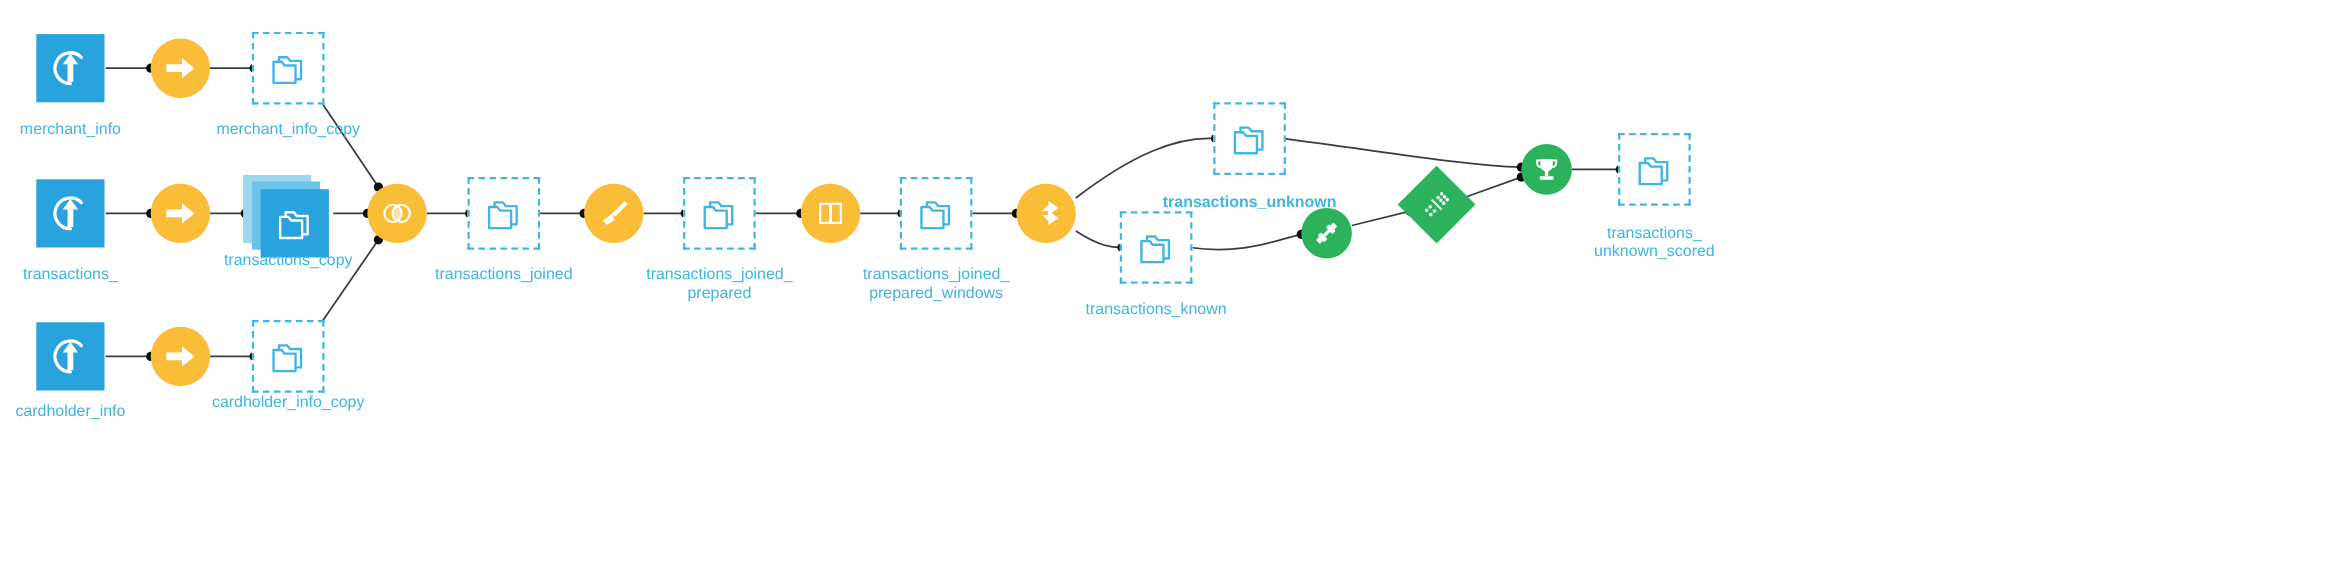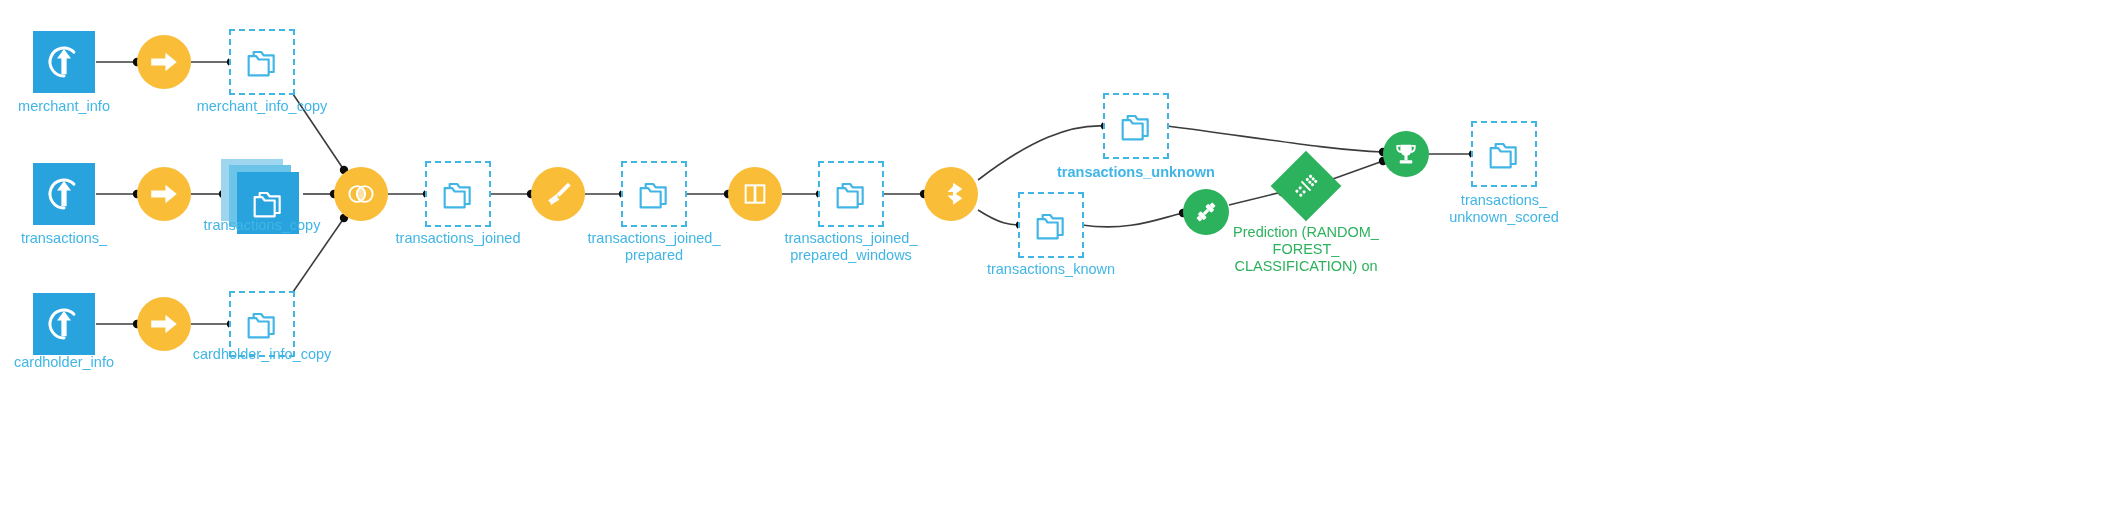--- a/index.html
+++ b/index.html
@@ -26,21 +26,21 @@
   
   .rc-circle{width:54px;height:54px;border-radius:50%;background:#f9bd38;}
   
   .gr-circle{width:46px;height:46px;border-radius:50%;background:#2cb15c;}
   
   .gr-diamond{width:50px;height:50px;background:#2cb15c;transform:rotate(45deg);}
   .gr-diamond .inner{transform:rotate(-45deg);display:flex;align-items:center;justify-content:center;width:100%;height:100%;}
 
   
   .label{position:absolute;transform:translateX(-50%);text-align:center;
-         font-size:14.5px;line-height:17px;color:#41b6e6;white-space:pre-line;}
+         font-size:14.5px;line-height:17px;color:#41b6e6;white-space:pre-line;margin-top:12px;}
   .label.green{color:#2cb15c;}
 
   .icon{display:block;}
 </style>
 </head>
 <body>
 
 <div id="canvas">
 
   <svg class="edges" viewBox="0 0 2114 532">
@@ -312,23 +312,20 @@
               <circle cx="35" cy="20" r="1.7" fill="#fff"></circle>
             <circle cx="30" cy="24" r="1.7" fill="#fff"></circle>
               <circle cx="35" cy="24" r="1.7" fill="#fff"></circle>
             <circle cx="30" cy="28" r="1.7" fill="#fff"></circle>
               <circle cx="35" cy="28" r="1.7" fill="#fff"></circle>
           </g>
         </svg>
       </div>
     </div>
   </div>
-  <div class="label green" style="left:1306px;top:224px;width:180px;">Prediction (RANDOM_
-FOREST_
-CLASSIFICATION) on</div>
 
   <div class="node" style="left:1406px;top:154px;">
     <div class="shape gr-circle">
       <svg class="icon" width="30" height="30" viewBox="0 0 48 48">
         <path d="M15 9h18v9a9 9 0 0 1-18 0z" fill="#fff"></path>
         <path d="M15 11h-5v4a7 7 0 0 0 6 6" fill="none" stroke="#fff" stroke-width="2.8"></path>
         <path d="M33 11h5v4a7 7 0 0 1-6 6" fill="none" stroke="#fff" stroke-width="2.8"></path>
         <rect x="21.5" y="26" width="5" height="8" fill="#fff"></rect>
         <rect x="14" y="34" width="20" height="5" rx="1" fill="#fff"></rect>
       </svg>

